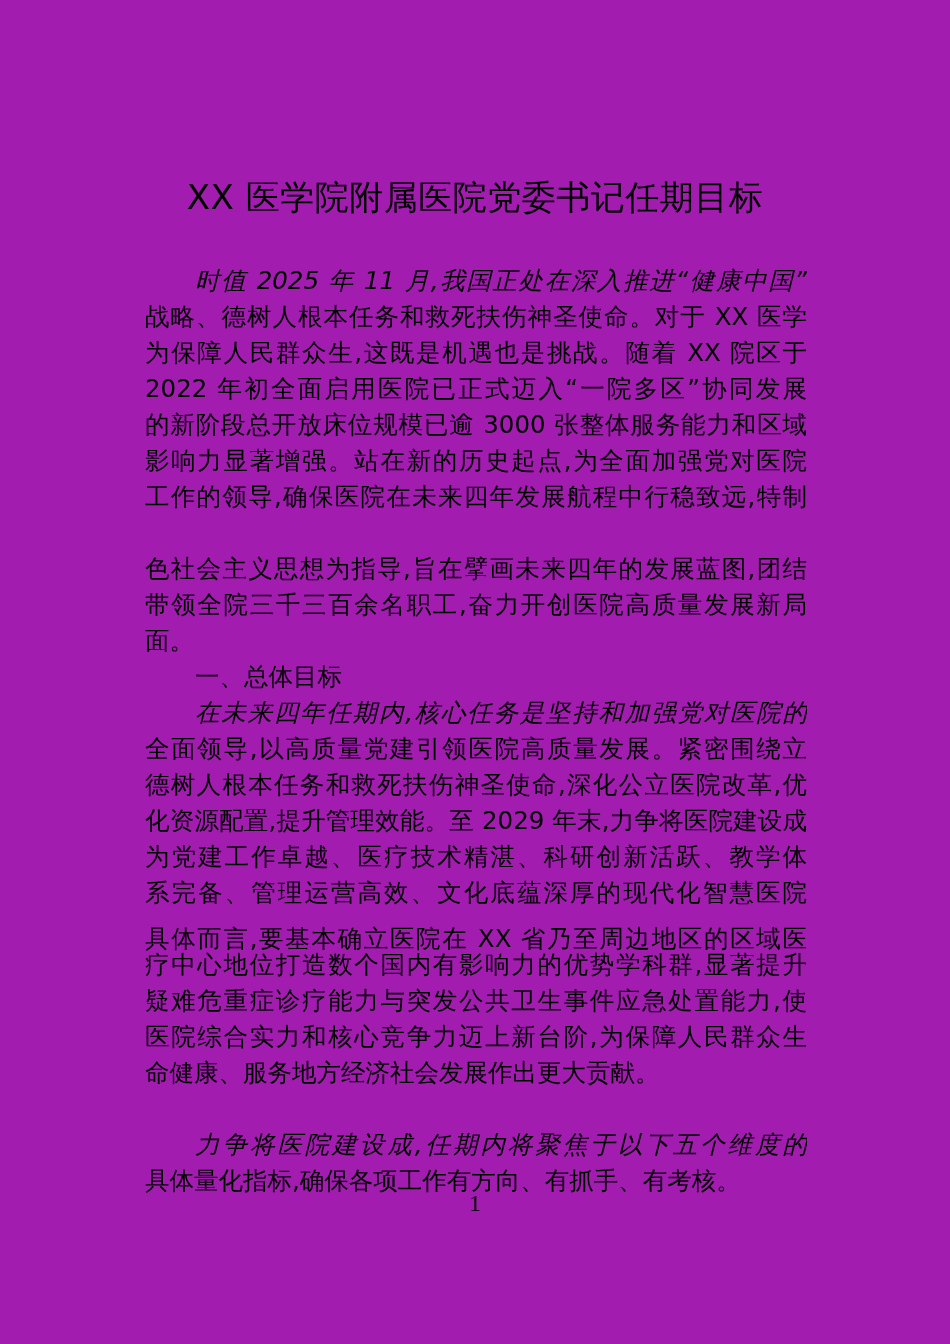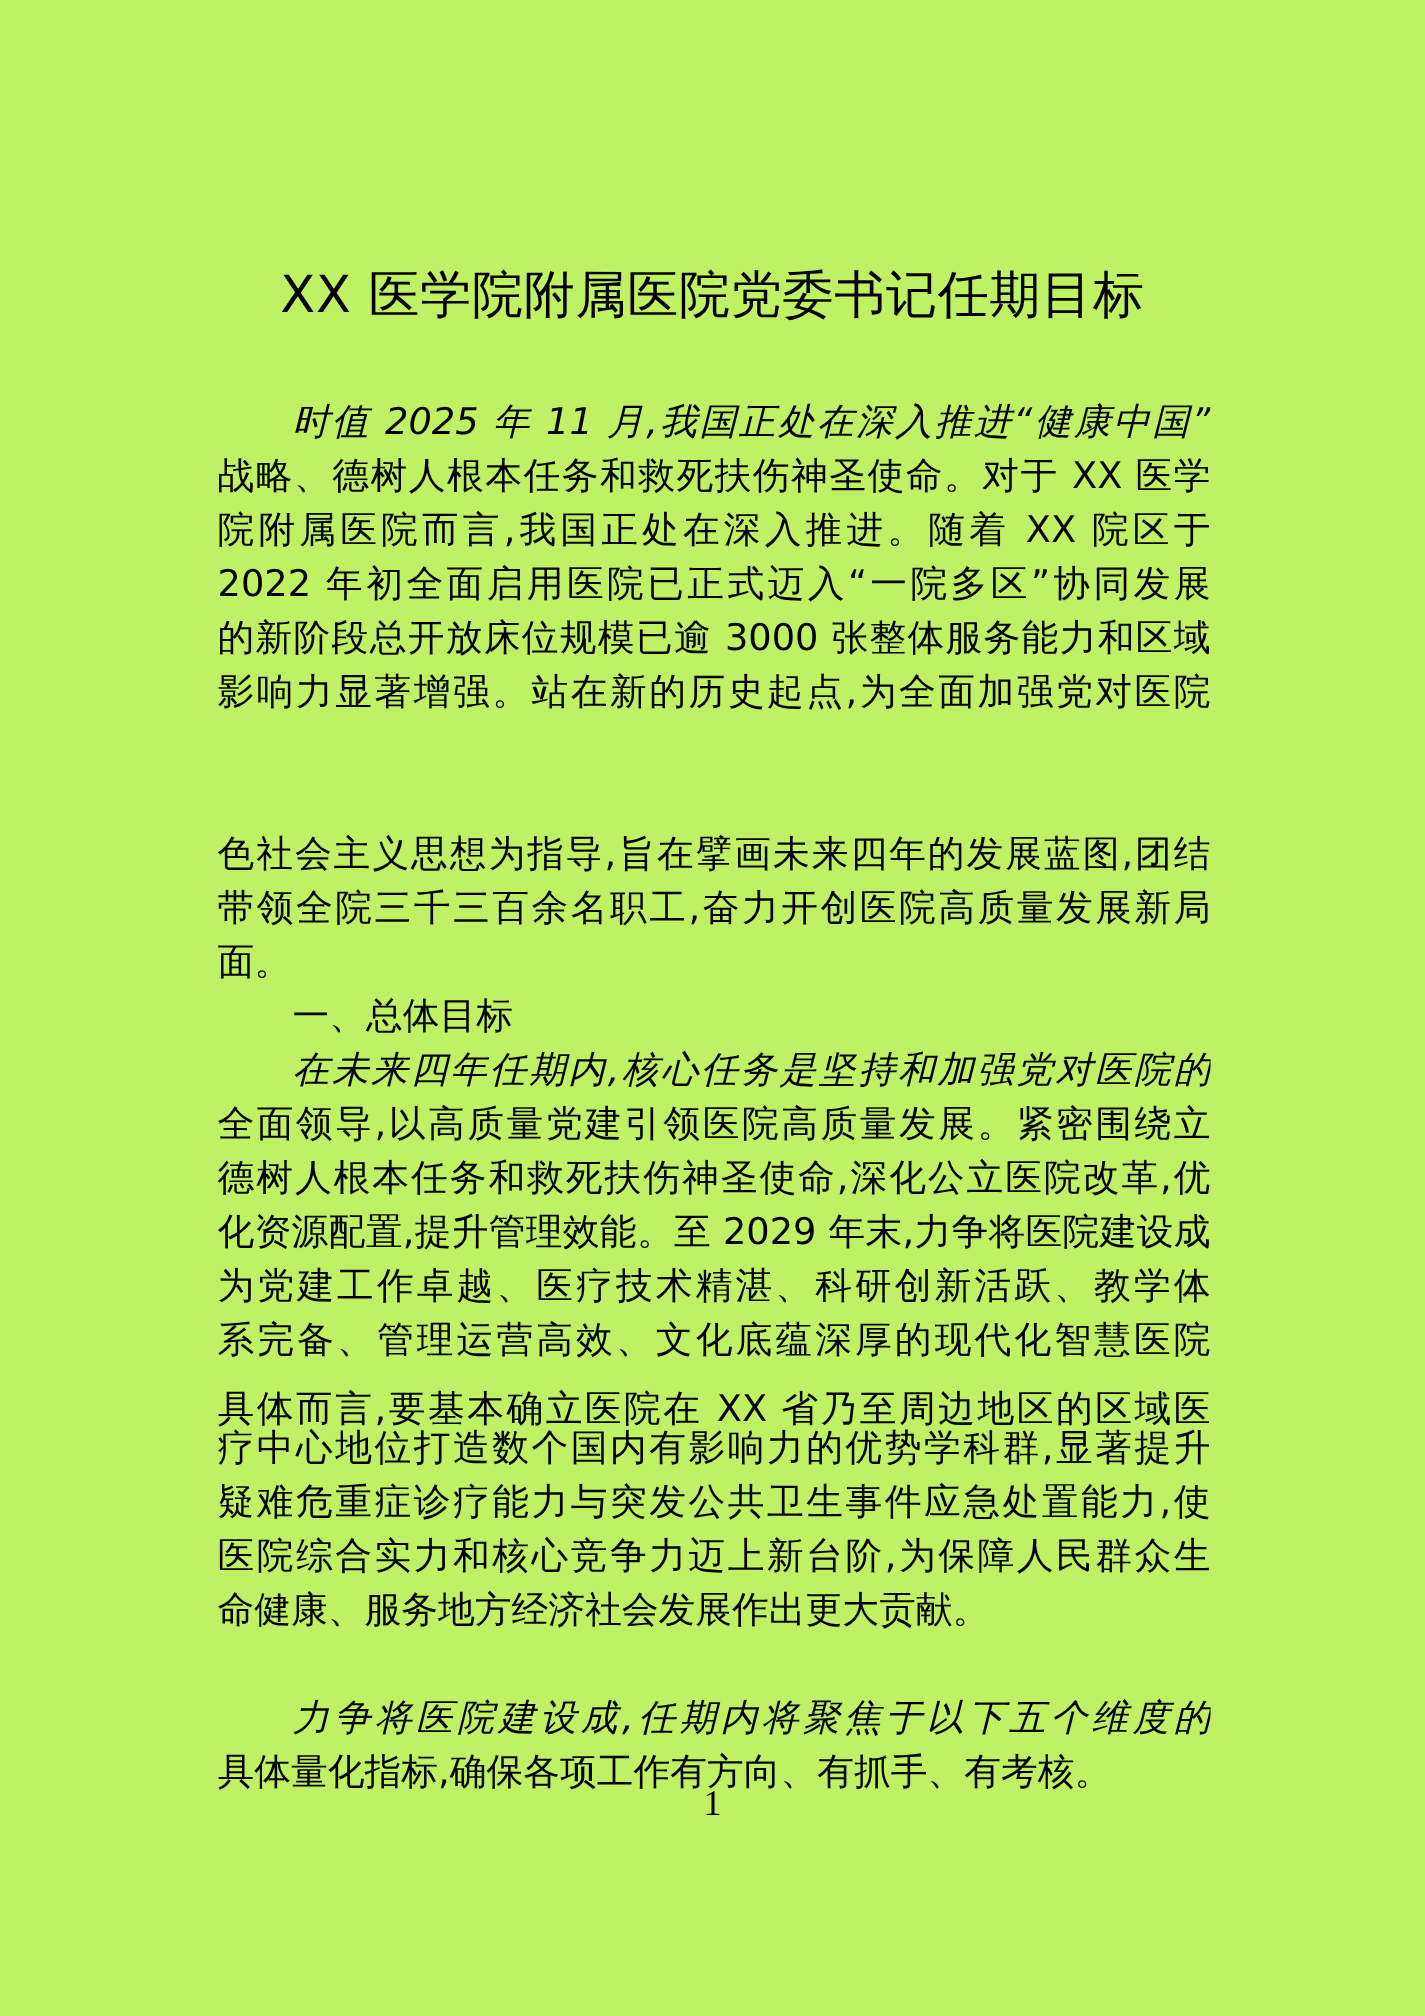--- a/index.html
+++ b/index.html
@@ -1,42 +1,43 @@
 <!DOCTYPE html>
 <html><head>
 <meta charset="utf-8">
 <style>
   html, body { margin: 0; padding: 0; background: #ffffff; }
   body { width: 950px; height: 1344px; position: relative; overflow: hidden;
          font-family: "DejaVu Sans", "Liberation Sans", sans-serif; color: #000; }
-  .page { position: absolute; left: 0; top: 0; width: 950px; height: 1344px; background: #bef264; }
+  .page { position: absolute; left: 0; top: 0; width: 950px; height: 1344px; background: #a21caf; }
   .title { position: absolute; left: 0; width: 950px; top: 172px; text-align: center;
            font-size: 34px; line-height: 50px; letter-spacing: 0.5px; }
   .line { position: absolute; left: 145px; width: 662px; font-size: 24.5px; line-height: 36px;
           height: 36px; white-space: nowrap; overflow: hidden;
           text-align: justify; text-align-last: justify; }
   .line.last { text-align-last: left; }
   .line.indent { left: 195px; width: 612px; font-style: italic; }
   .line.heading { left: 195px; width: 612px; text-align-last: left; }
   .pagenum { position: absolute; left: 0; width: 950px; top: 1186px; text-align: center;
              font-family: "Liberation Serif", "DejaVu Serif", serif; font-size: 24px; line-height: 34px; }
 </style>
 </head>
 <body>
 
 <div class="page">
 
   <div class="title">XX 医学院附属医院党委书记任期目标</div>
 
   <div class="line indent" style="top:263px">时值 2025 年 11 月,我国正处在深入推进“健康中国”</div>
   <div class="line" style="top:299px">战略、德树人根本任务和救死扶伤神圣使命。对于 XX 医学</div>
-  <div class="line" style="top:335px">院附属医院而言,我国正处在深入推进。随着 XX 院区于</div>
+  <div class="line" style="top:335px">为保障人民群众生,这既是机遇也是挑战。随着 XX 院区于</div>
   <div class="line" style="top:371px">2022 年初全面启用医院已正式迈入“一院多区”协同发展</div>
   <div class="line" style="top:407px">的新阶段总开放床位规模已逾 3000 张整体服务能力和区域</div>
   <div class="line" style="top:443px">影响力显著增强。站在新的历史起点,为全面加强党对医院</div>
+  <div class="line" style="top:479px">工作的领导,确保医院在未来四年发展航程中行稳致远,特制</div>
   <div class="line" style="top:551px">色社会主义思想为指导,旨在擘画未来四年的发展蓝图,团结</div>
   <div class="line" style="top:587px">带领全院三千三百余名职工,奋力开创医院高质量发展新局</div>
   <div class="line last" style="top:623px">面。</div>
 
   <div class="line heading" style="top:659px">一、总体目标</div>
 
   <div class="line indent" style="top:695px">在未来四年任期内,核心任务是坚持和加强党对医院的</div>
   <div class="line" style="top:731px">全面领导,以高质量党建引领医院高质量发展。紧密围绕立</div>
   <div class="line" style="top:767px">德树人根本任务和救死扶伤神圣使命,深化公立医院改革,优</div>
   <div class="line" style="top:803px">化资源配置,提升管理效能。至 2029 年末,力争将医院建设成</div>

